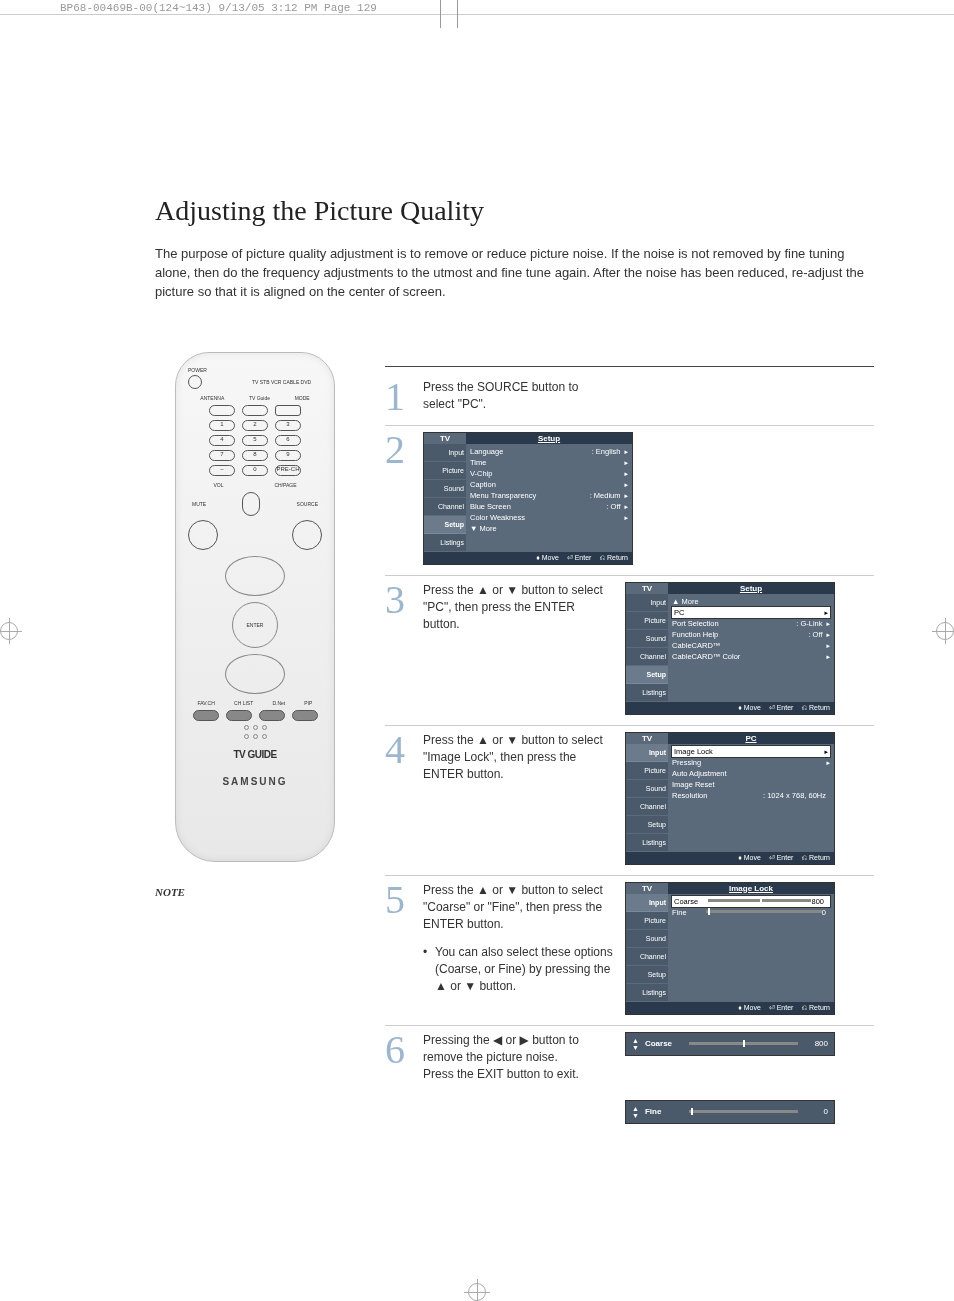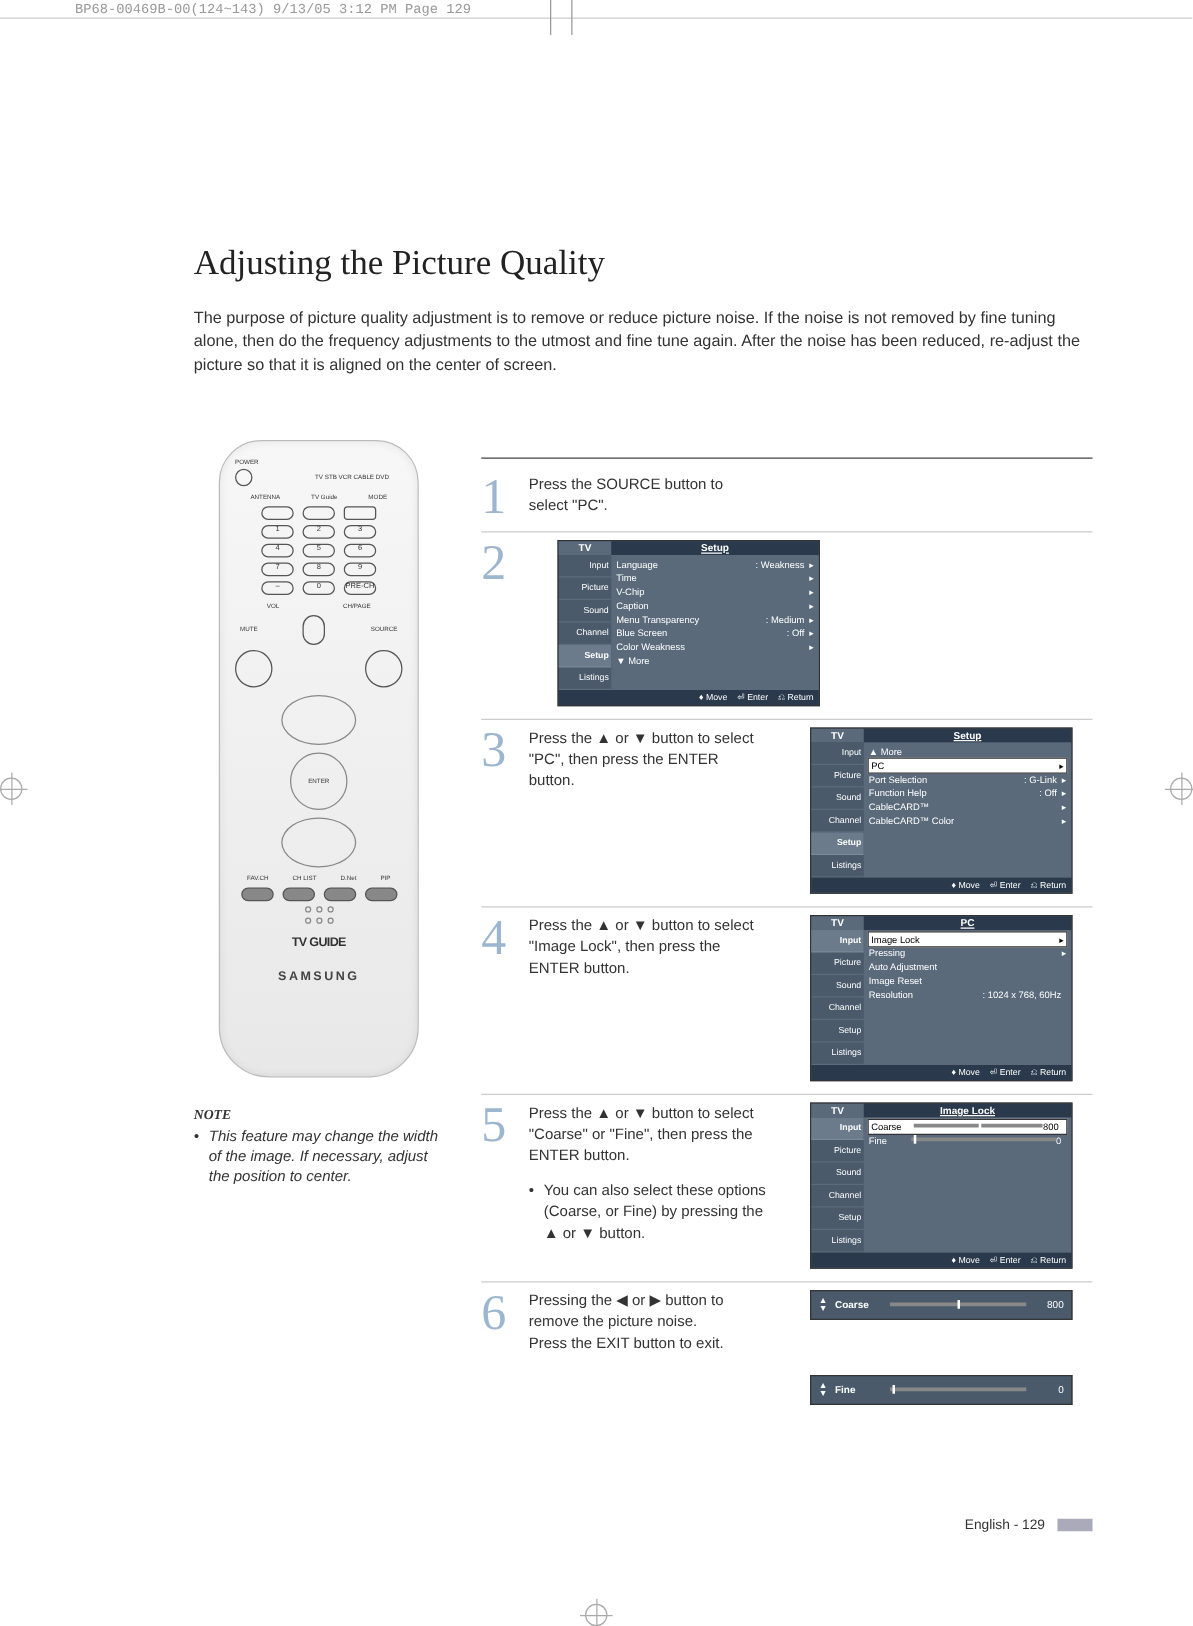--- a/index.html
+++ b/index.html
@@ -71,21 +71,21 @@
     font-size: 40px;
     font-weight: 300;
     color: #9db6cf;
     line-height: .9;
     width: 26px;
     flex-shrink: 0;
   }
   .step-text { font-size: 12px; line-height:1.45; width: 190px; flex-shrink:0;}
   .step-text .sub { padding-left: 12px; margin-top:10px; position:relative;}
   .step-text .sub::before { content:"•"; position:absolute; left:0;}
-  .osd-wrap { flex:1; display:flex; flex-direction:column; gap:10px;margin-left:23px;}
+  .osd-wrap { flex:1; display:flex; flex-direction:column; gap:10px;}
   .osd {
     width: 210px;
     background: #4a5a6b;
     color: #fff;
     font-size: 8px;
     border: 1px solid #333;
   }
   .osd-title { display:flex; background:#2a3a4c; font-size:8px;}
   .osd-title .tl { width:42px; text-align:center; padding:1px 0; background:#5a6a7b; font-weight:bold;}
   .osd-title .tr { flex:1; text-align:center; padding:1px 0; text-decoration:underline; font-weight:bold;}
@@ -220,21 +220,20 @@
           </div>
         <div class="row" style="gap:4px;">
             <span style="width:5px;height:5px;border:1px solid #888;border-radius:50%;"></span>
             <span style="width:5px;height:5px;border:1px solid #888;border-radius:50%;"></span>
             <span style="width:5px;height:5px;border:1px solid #888;border-radius:50%;"></span>
           </div>
         <div class="tvguide">TV GUIDE</div>
         <div class="brand">SAMSUNG</div>
       </div>
       <div class="note-h">NOTE</div>
-      <div class="note-body">This feature may change the width of the image. If necessary, adjust the position to center.</div>
     </div>
 
     <div class="right-col">
       <div class="step-rule"></div>
       <div id="steps">
           <div class="step">
             <div class="step-num">1</div>
     <div class="step-text">Press the SOURCE button to select "PC".</div>
     <div class="osd-wrap"></div>
           </div>
@@ -251,21 +250,21 @@
                     <div class="osd-tab">Input</div>
                     <div class="osd-tab">Picture</div>
                     <div class="osd-tab">Sound</div>
                     <div class="osd-tab">Channel</div>
                     <div class="osd-tab sel">Setup</div>
                     <div class="osd-tab">Listings</div>
                   </div>
                   <div class="osd-list">
                     <div class="osd-item">
                       <span class="il">Language</span>
-                      <span class="iv">: Weakness</span>
+                      <span class="iv">: English</span>
                       <span class="ar"></span>
                     </div>
                     <div class="osd-item">
                       <span class="il">Time</span>
                       <span class="iv"></span>
                       <span class="ar"></span>
                     </div>
                     <div class="osd-item">
                       <span class="il">V-Chip</span>
                       <span class="iv"></span>
@@ -465,21 +464,17 @@
                   <div class="mp-thumb" style="left:2%;"></div>
                 </div>
     <span class="mp-val">0</span>
   </div>
             </div>
           </div>
         </div>
     </div>
   </div>
 
-  <div class="footer-row">
-    <span class="ftxt">English - 129</span>
-    <span class="fbox"></span>
-  </div>
 </div>
 
 <div class="crop-bot reg">
     <div class="circ"></div>
   </div>
 
 </body></html>

